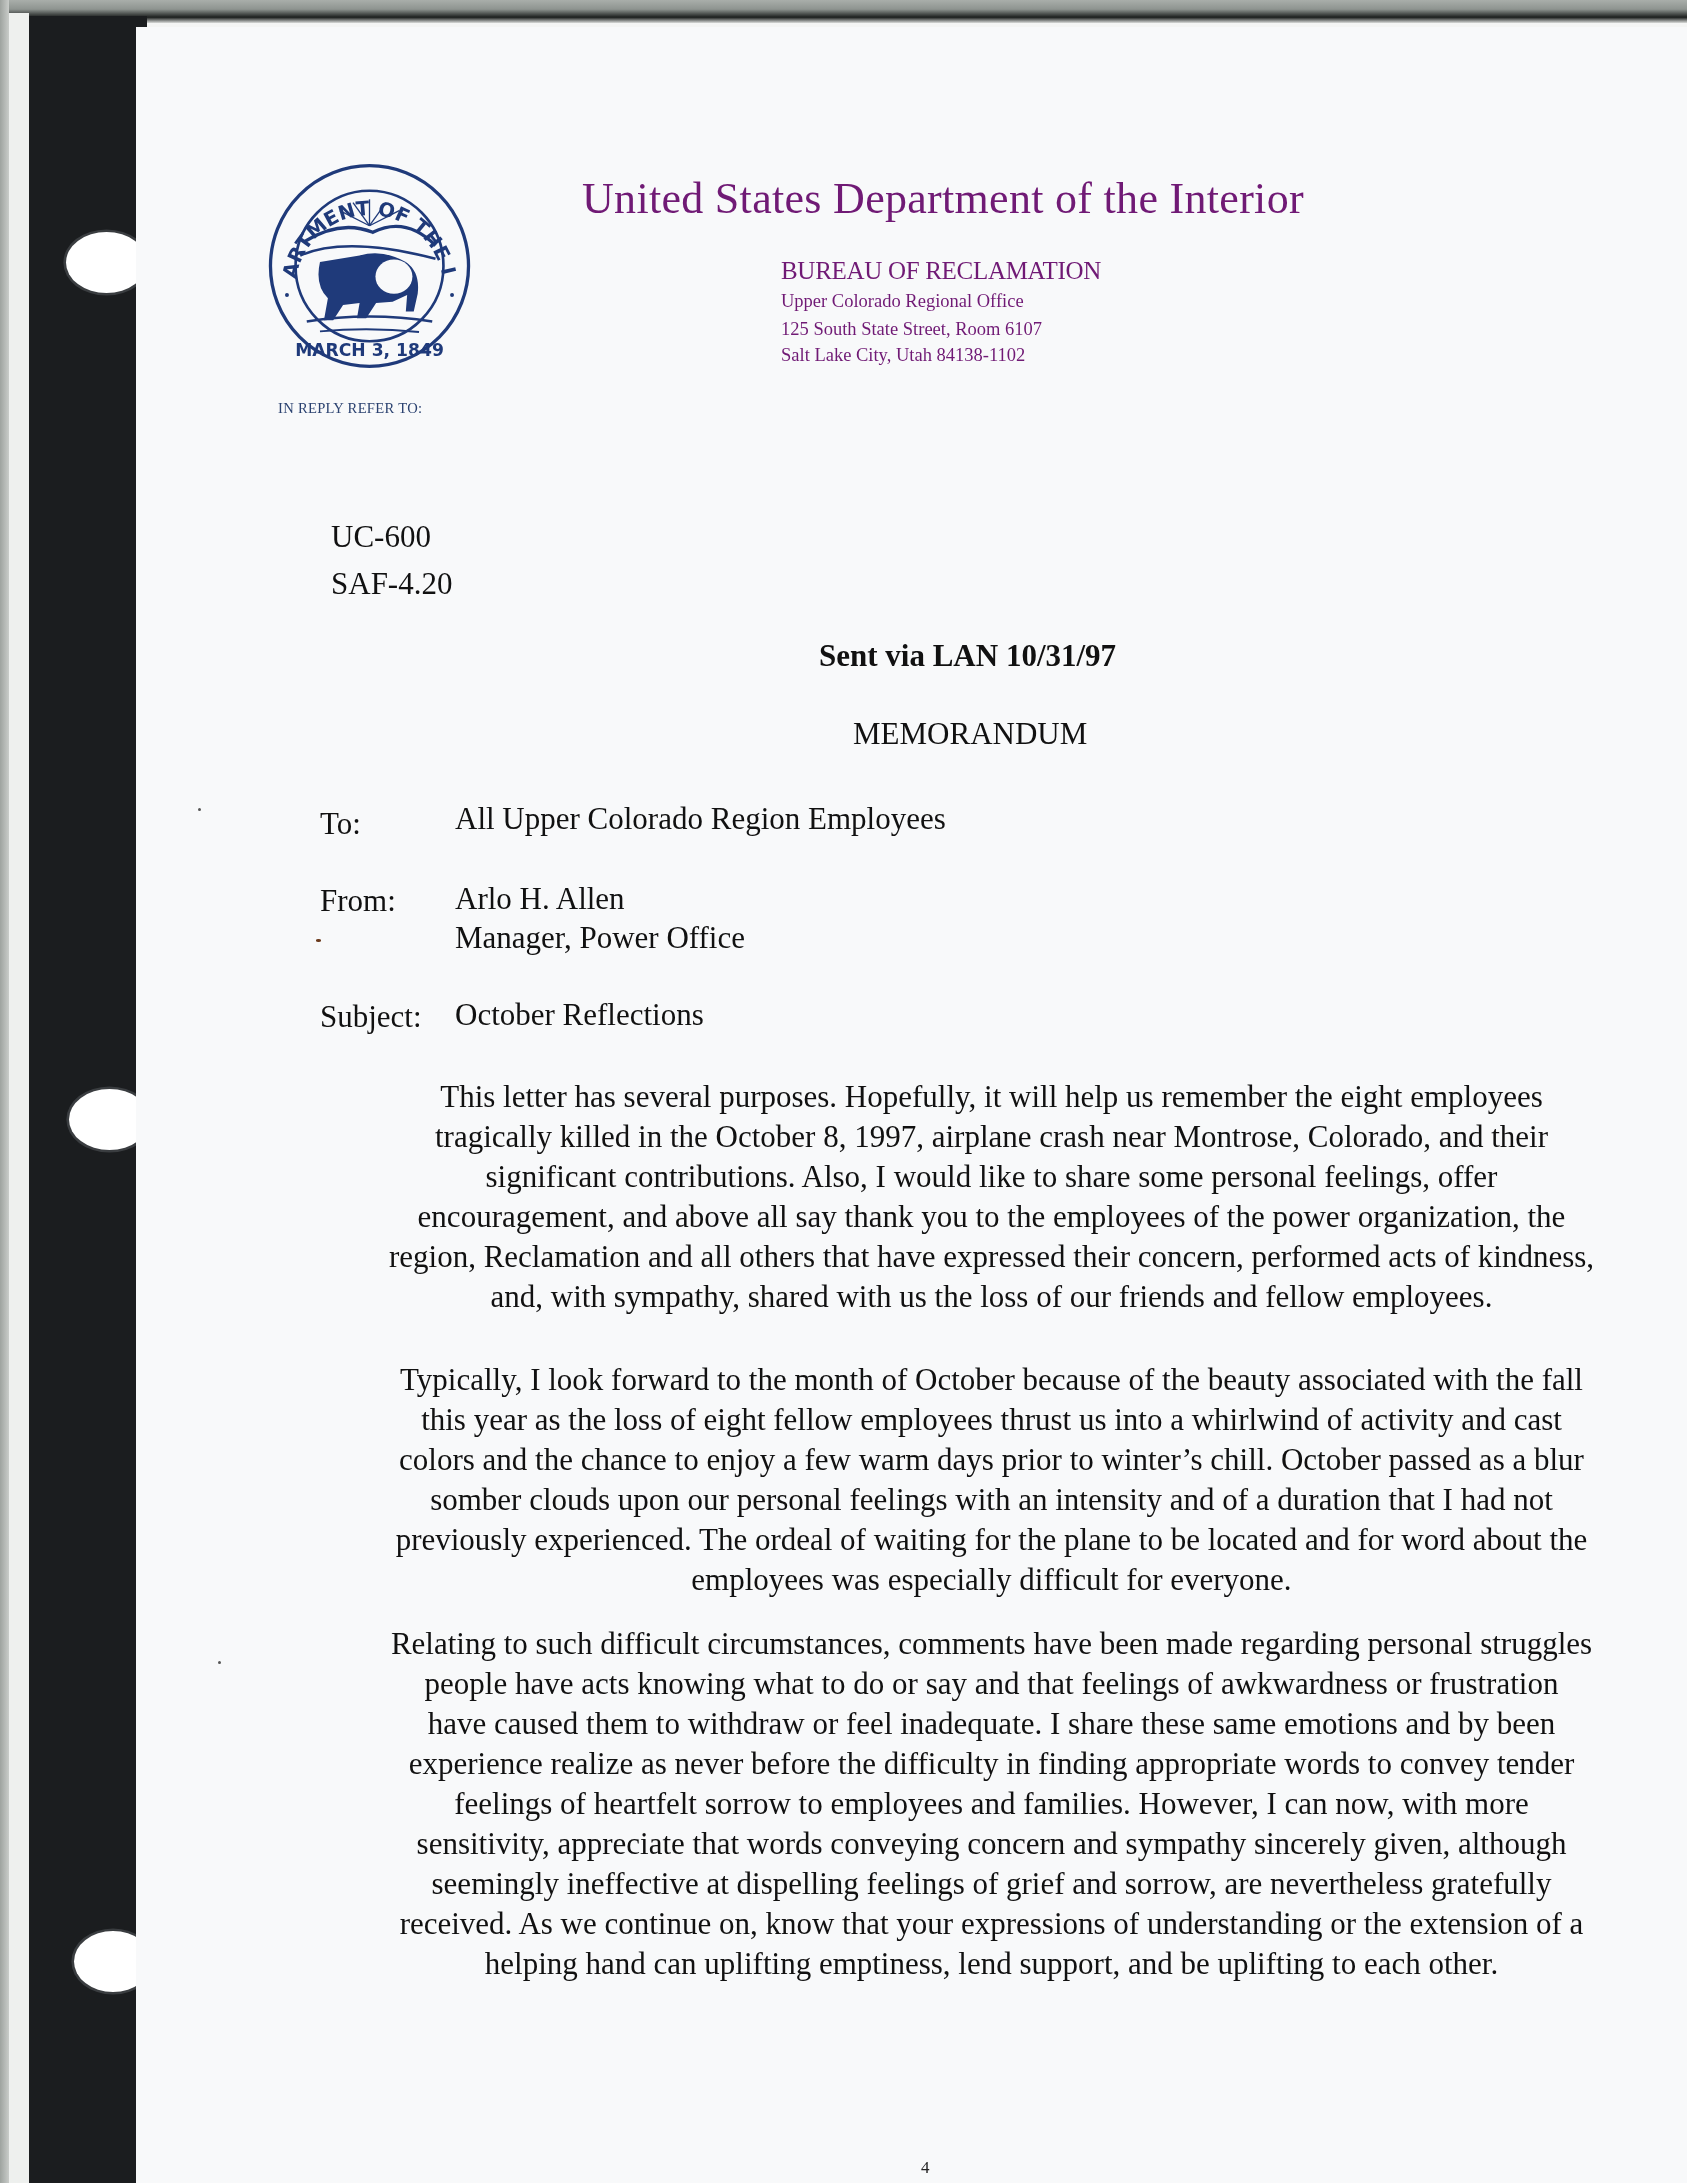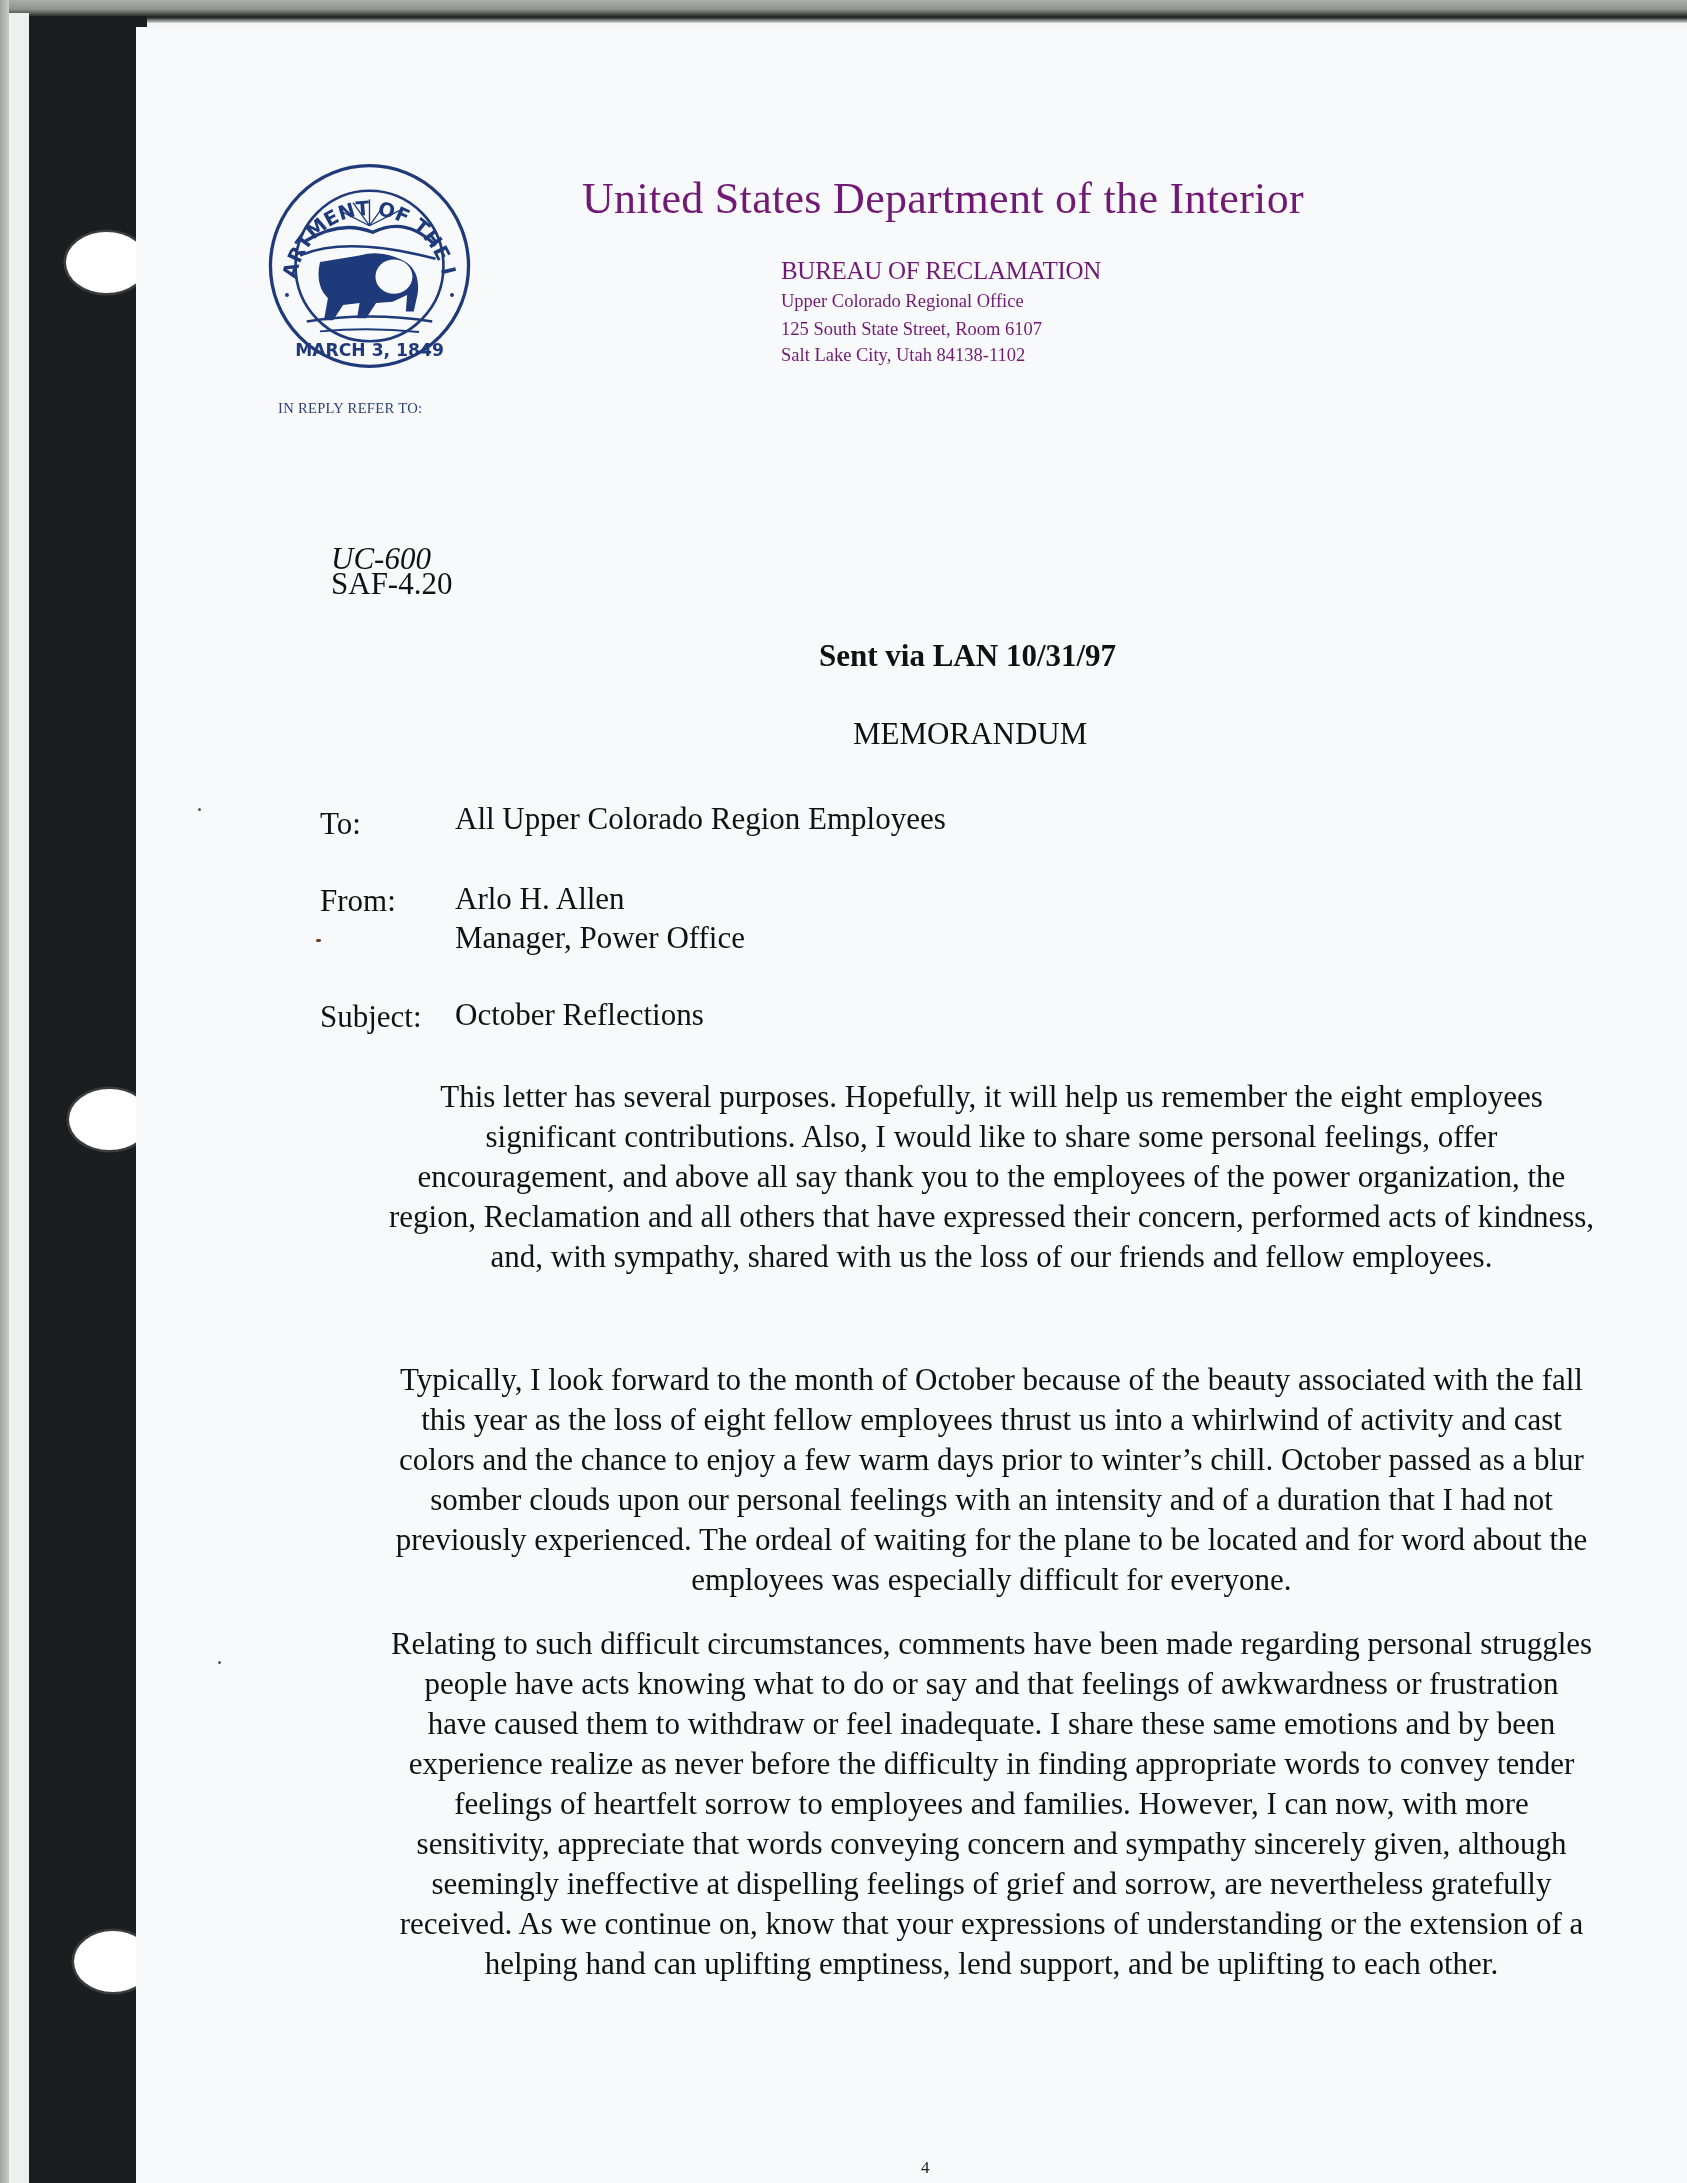--- a/index.html
+++ b/index.html
@@ -101,36 +101,37 @@
   <path d="M 80 255 Q 155 248 230 256" fill="none" stroke="#1f3a7a" stroke-width="3"></path>
 </svg>
 
 <div class="lh lh-title">United States Department of the Interior</div>
 <div class="lh lh-bureau">BUREAU OF RECLAMATION</div>
 <div class="lh lh-sub" style="top:291px;">Upper Colorado Regional Office</div>
 <div class="lh lh-sub" style="top:319px;">125 South State Street, Room 6107</div>
 <div class="lh lh-sub" style="top:345px;">Salt Lake City, Utah 84138-1102</div>
 <div class="reply">IN REPLY REFER TO:</div>
 
-<div class="ink ref" style="top:541px;font-style:italic;">UC-600</div>
+<div class="ink ref" style="top:519px;">UC-600</div>
 <div class="ink ref" style="top:566px;">SAF-4.20</div>
 
 <div class="ink sent">Sent via LAN 10/31/97</div>
 <div class="ink memo">MEMORANDUM</div>
 
 <div class="ink lbl" style="top:806px;">To:</div>
 <div class="ink val" style="top:801px;">All Upper Colorado Region Employees</div>
 <div class="ink lbl" style="top:883px;">From:</div>
 <div class="ink val" style="top:881px;">Arlo H. Allen</div>
 <div class="ink val" style="top:920px;">Manager, Power Office</div>
 <div class="ink lbl" style="top:999px;">Subject:</div>
 <div class="ink" style="left:455px; top:997px;">October Reflections</div>
 
 <div class="body-text" style="top:1077px;">
   <span class="line">This letter has several purposes.  Hopefully,  it will help us remember the eight employees</span>
+  <span class="line">tragically killed in the October 8, 1997, airplane crash near Montrose, Colorado, and their</span>
   <span class="line">significant contributions.  Also, I would like to share some personal feelings, offer</span>
   <span class="line">encouragement, and above all say thank you to the employees of the power organization, the</span>
   <span class="line">region, Reclamation and all others that have expressed their concern, performed acts of kindness,</span>
   <span class="line">and, with sympathy, shared with us the loss of our friends and fellow employees.</span>
 </div>
 
 <div class="body-text" style="top:1360px;">
   <span class="line">Typically, I look forward to the month of October because of the beauty associated with the fall</span>
   <span class="line">this year as the loss of eight fellow employees thrust us into a whirlwind of activity and cast</span>
   <span class="line">colors and the chance to enjoy a few warm days prior to winter’s chill.  October passed as a blur</span>

